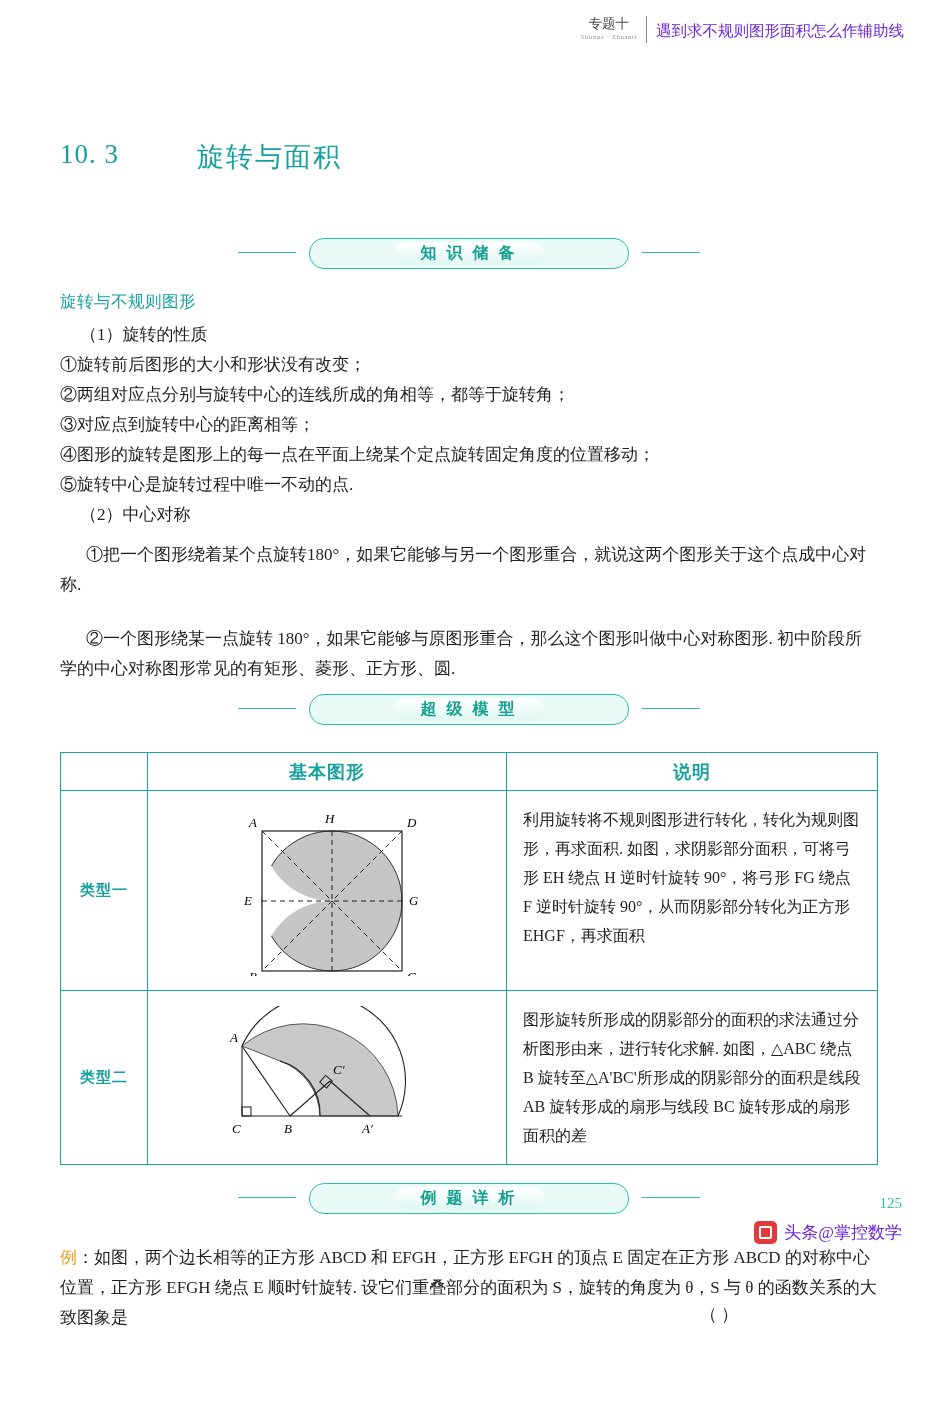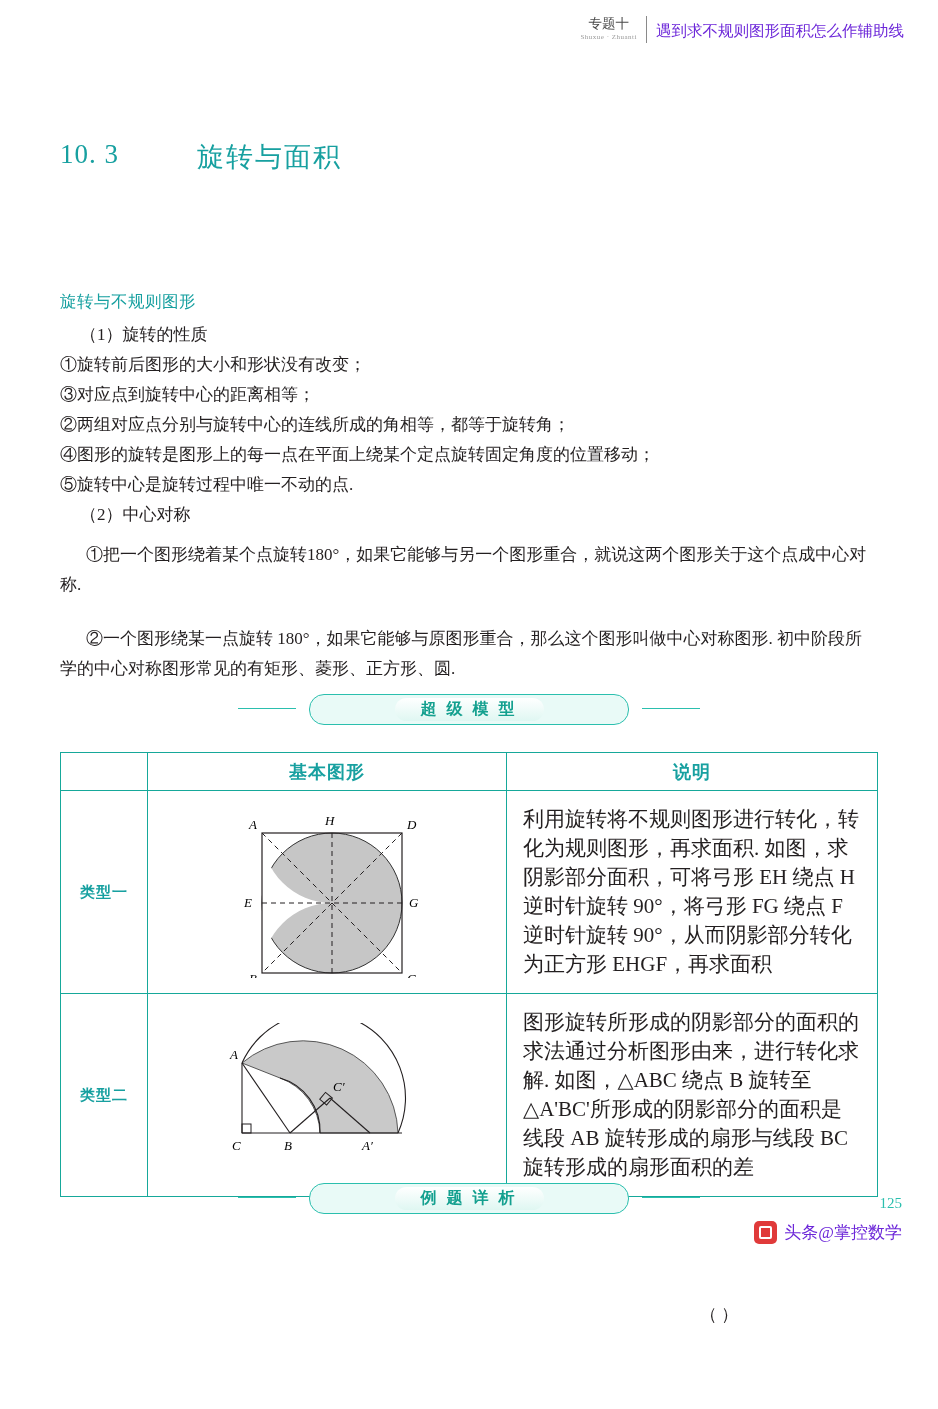--- a/index.html
+++ b/index.html
@@ -79,21 +79,21 @@
   .th{
     color:#17a0a0;font-size:18px;text-align:center;height:35px;font-weight:bold;
     letter-spacing:1px;
   }
   .type-cell{
     width:84px;color:#17a0a0;font-size:15px;text-align:center;vertical-align:middle;
     letter-spacing:1px;font-weight:bold;
   }
   .fig-cell{width:358px;text-align:center;vertical-align:middle;padding:10px 0;}
   .desc-cell{
-    padding:14px 16px;font-size:21px;line-height:29px;vertical-align:top;color:#231f20;
+    padding:14px 16px;font-size:16px;line-height:29px;vertical-align:top;color:#231f20;
   }
 
   
   .ex-label{color:#e8a021;}
   .footer-page{
     position:absolute;right:36px;bottom:46px;color:#2bbfae;font-size:15px;
   }
   .watermark{
     position:absolute;right:36px;bottom:14px;
     display:flex;align-items:center;color:#6d28d9;font-size:17px;
@@ -118,28 +118,31 @@
       <div class="sub">Shuxue · Zhuanti</div>
     </div>
     <div class="hdr-right">遇到求不规则图形面积怎么作辅助线</div>
   </div>
 
   <div class="sec-title">
     <span class="sec-num">10. 3</span>
     <span class="sec-name">旋转与面积</span>
   </div>
 
+  <div class="banner" style="top:238px;">
+    <span class="inner">知 识 储 备</span>
+  </div>
 
   <div class="sub-h" style="top:291px;">旋转与不规则图形</div>
 
   <div class="para" style="top:320px;">
     <p style="text-indent:20px;">（1）旋转的性质</p>
     <p>①旋转前后图形的大小和形状没有改变；</p>
+    <p>②两组对应点分别与旋转中心的连线所成的角相等，都等于旋转角；</p>
     <p>③对应点到旋转中心的距离相等；</p>
-    <p>②两组对应点分别与旋转中心的连线所成的角相等，都等于旋转角；</p>
     <p>④图形的旋转是图形上的每一点在平面上绕某个定点旋转固定角度的位置移动；</p>
     <p>⑤旋转中心是旋转过程中唯一不动的点.</p>
     <p style="text-indent:20px;">（2）中心对称</p>
   </div>
 
   <div class="para indent" style="top:540px;">①把一个图形绕着某个点旋转180°，如果它能够与另一个图形重合，就说这两个图形关于这个点成中心对称.</div>
   <div class="para indent" style="top:580px;margin-top:44px;">②一个图形绕某一点旋转 180°，如果它能够与原图形重合，那么这个图形叫做中心对称图形. 初中阶段所学的中心对称图形常见的有矩形、菱形、正方形、圆.</div>
 
   <div class="banner" style="top:694px;">
     <span class="inner">超 级 模 型</span>
@@ -217,20 +220,25 @@
       </td>
       <td class="desc-cell">图形旋转所形成的阴影部分的面积的求法通过分析图形由来，进行转化求解. 如图，△ABC 绕点 B 旋转至△A'BC'所形成的阴影部分的面积是线段 AB 旋转形成的扇形与线段 BC 旋转形成的扇形面积的差</td>
     </tr>
   </tbody>
     </table>
 
   <div class="banner" style="top:1183px;">
     <span class="inner">例 题 详 析</span>
   </div>
 
+  <div class="para" style="top:1243px;">
+    <p>
+      <span class="ex-label">例</span><span>：</span><span>如图，两个边长相等的正方形 ABCD 和 EFGH，正方形 EFGH 的顶点 E 固定在正方形 ABCD 的对称中心位置，正方形 EFGH 绕点 E 顺时针旋转. 设它们重叠部分的面积为 S，旋转的角度为 θ，S 与 θ 的函数关系的大致图象是</span>
+    </p>
+  </div>
   <div style="position:absolute;left:700px;top:1303px;font-size:17px;">（       ）</div>
 
   <div class="footer-page">125</div>
   <div class="watermark">
     <span class="wm-logo"></span>
     <span>头条@掌控数学</span>
   </div>
 
 </div>
 

